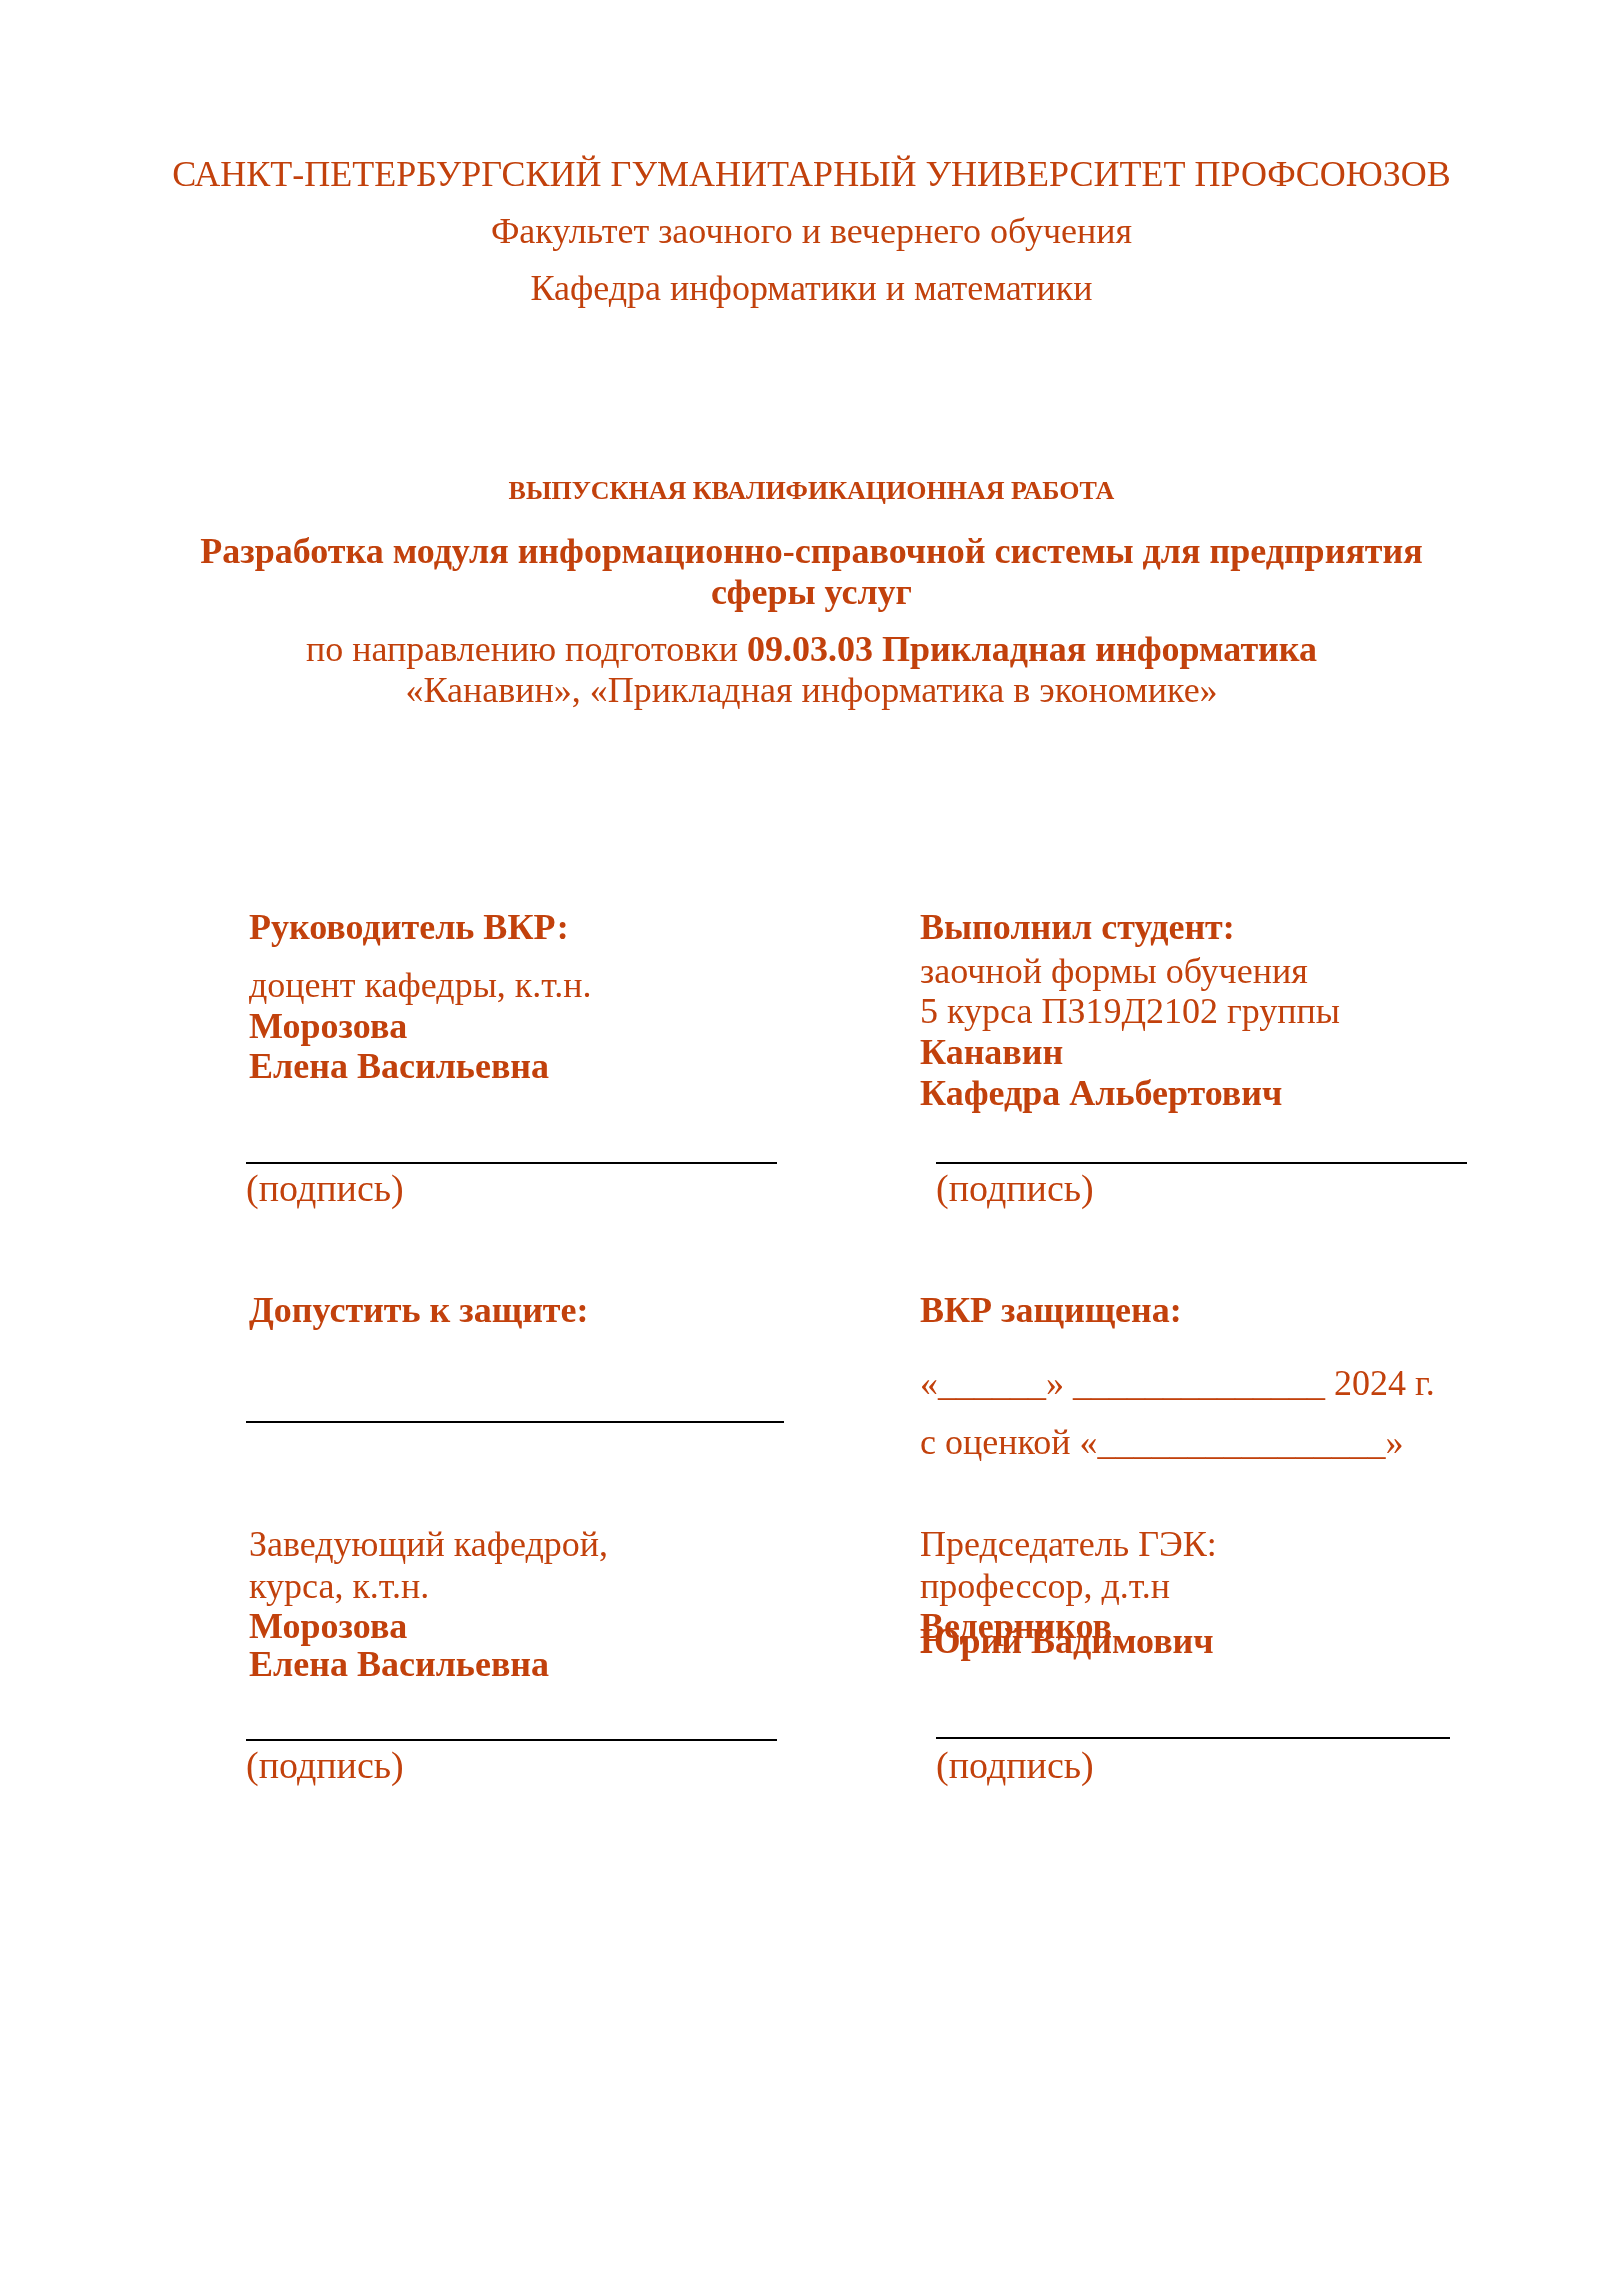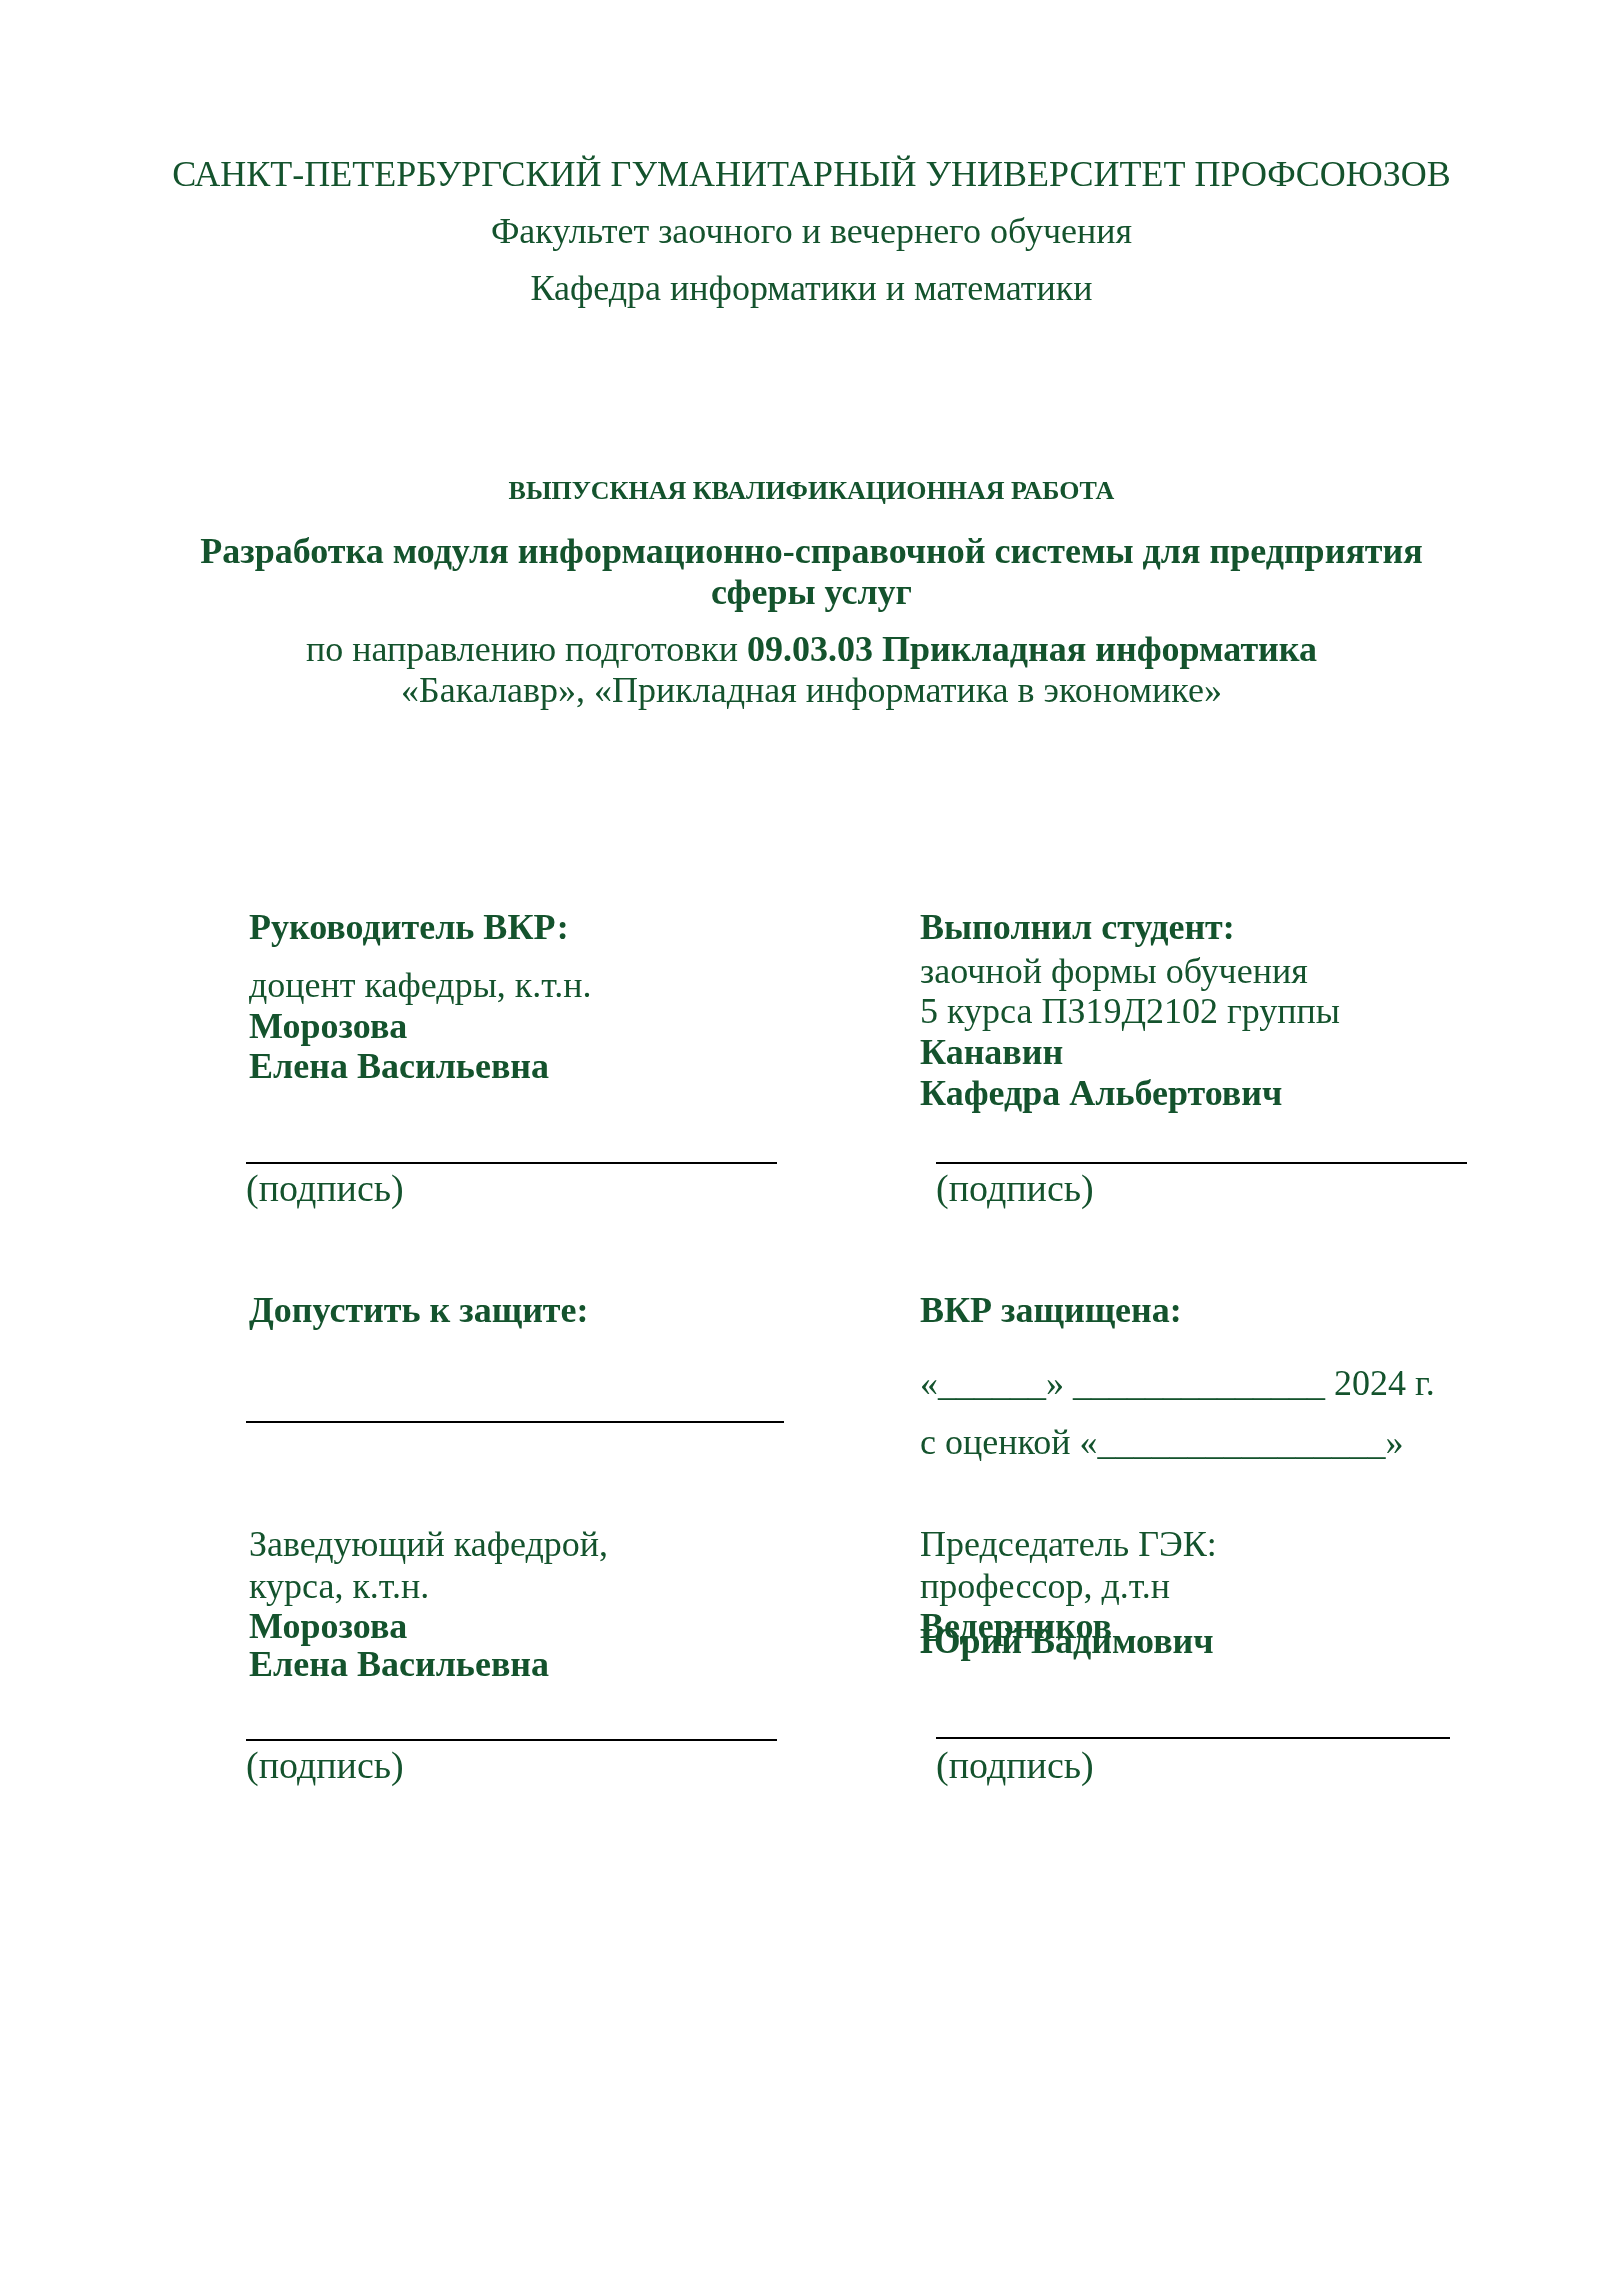--- a/index.html
+++ b/index.html
@@ -1,21 +1,21 @@
 <!DOCTYPE html>
 <html style="font-size:12.6px"><head>
   <meta charset="utf-8">
   <style>
     html, body { margin: 0; padding: 0; background: #ffffff; }
     .page {
       position: relative;
       width: 1623px;
       height: 1880px;
       background: #ffffff;
-      color: #14532d;
+      color: #c2410c;
       font-family: "Liberation Serif", "DejaVu Serif", serif;
       font-size: 36px;
       overflow: hidden;
     }
     .line {
       position: absolute;
       line-height: 46px;
       white-space: nowrap;
     }
     .center {
@@ -45,21 +45,21 @@
 <div class="page">
 
   <div class="line center" style="top:151px">САНКТ-ПЕТЕРБУРГСКИЙ ГУМАНИТАРНЫЙ УНИВЕРСИТЕТ ПРОФСОЮЗОВ</div>
   <div class="line center" style="top:208px">Факультет заочного и вечернего обучения</div>
   <div class="line center" style="top:265px">Кафедра информатики и математики</div>
 
   <div class="line center b title-size" style="top:468px">ВЫПУСКНАЯ КВАЛИФИКАЦИОННАЯ РАБОТА</div>
   <div class="line center b" style="top:528px">Разработка модуля информационно-справочной системы для предприятия</div>
   <div class="line center b" style="top:569px">сферы услуг</div>
   <div class="line center" style="top:626px"><span>по направлению подготовки </span><span class="b">09.03.03 Прикладная информатика</span></div>
-  <div class="line center" style="top:667px">«Бакалавр», «Прикладная информатика в экономике»</div>
+  <div class="line center" style="top:667px">«Канавин», «Прикладная информатика в экономике»</div>
 
   <div class="line col-left b" style="top:904px">Руководитель ВКР:</div>
   <div class="line col-left" style="top:962px">доцент кафедры, к.т.н.</div>
   <div class="line col-left b" style="top:1003px">Морозова</div>
   <div class="line col-left b" style="top:1043px">Елена Васильевна</div>
   <div class="sig-line" style="left:246px; top:1162px; width:531px"></div>
   <div class="sig-caption" style="left:246px; top:1170px; width:531px">(подпись)</div>
 
   <div class="line col-right b" style="top:904px">Выполнил студент:</div>
   <div class="line col-right" style="top:948px">заочной формы обучения</div>

